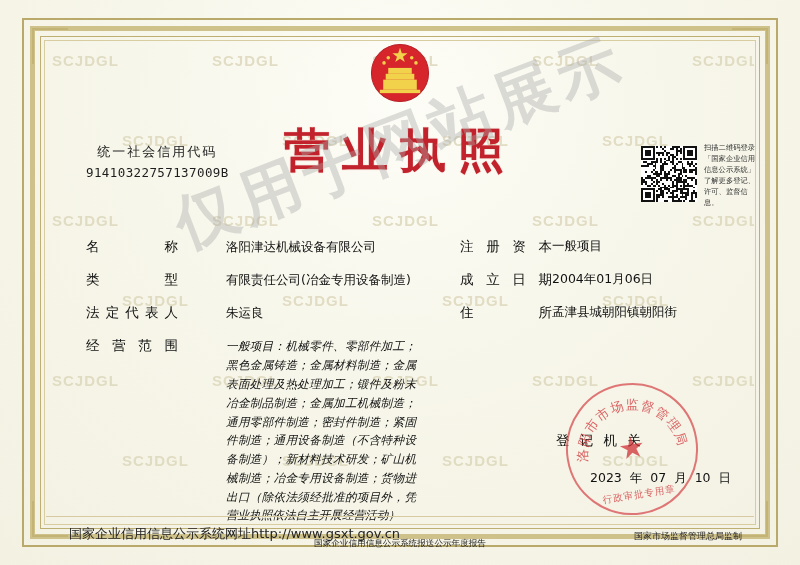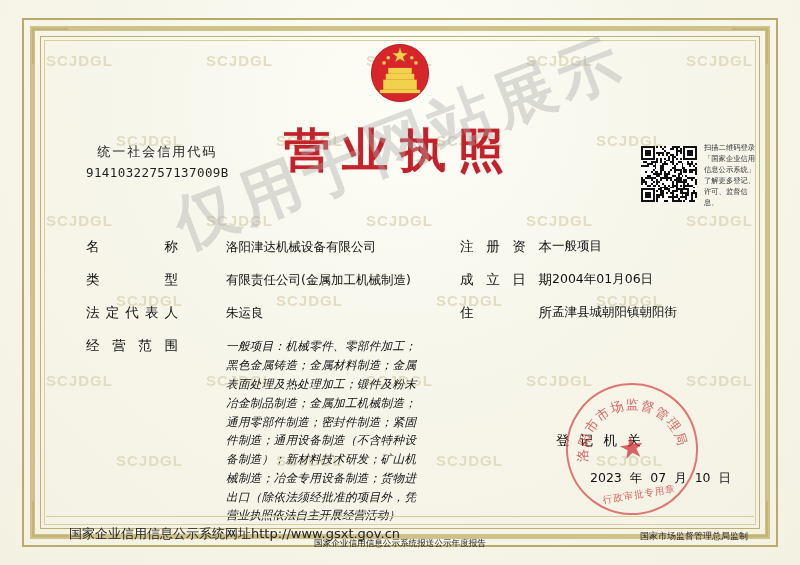--- a/index.html
+++ b/index.html
@@ -43,20 +43,21 @@
 
   
   .wm-grid{
     position:absolute;left:46px;top:42px;right:46px;bottom:42px;
     overflow:hidden;pointer-events:none;
   }
   .wm-grid span{
     position:absolute;color:#ddd8bc;font-weight:bold;font-size:15px;
     letter-spacing:1px;font-family:"Liberation Sans",sans-serif;
     opacity:.85;
+    padding-left:6px;
   }
   
   .wm-diag{
     position:absolute;left:90px;top:100px;width:620px;text-align:center;
     transform:rotate(-21deg);
     color:rgba(170,170,170,.40);
     font-size:62px;font-weight:bold;letter-spacing:6px;
     white-space:nowrap;pointer-events:none;
     font-family:"DejaVu Sans",sans-serif;
   }
@@ -155,21 +156,21 @@
     border-top:1px solid #d5caa0;
   }
   .f-left{
     position:absolute;left:46px;bottom:22px;font-size:13px;color:#222;padding-left:23px;
   }
   .f-center{
     position:absolute;left:0;right:0;bottom:14px;text-align:center;
     font-size:8.6px;color:#222;line-height:1.6;
   }
   .f-right{
-    position:absolute;right:52px;bottom:22px;font-size:9px;color:#222;
+    position:absolute;right:58px;bottom:22px;font-size:9px;color:#222;
   }
 </style>
 </head>
 <body>
 
 <div class="license">
 
   <div class="frame-outer"></div>
   <div class="frame-mid"></div>
   <div class="frame-inner"></div>
@@ -668,21 +669,21 @@
           <span>&nbsp;</span>
           <span>&nbsp;</span>
           <span>&nbsp;</span>
           <span>&nbsp;</span>
           <span>&nbsp;</span>
           <span>&nbsp;</span>
           <span>&nbsp;</span>
           <span>&nbsp;</span>
           <span>型</span>
         </div>
-        <div class="v">有限责任公司(金属加工机械制造)</div>
+        <div class="v">有限责任公司(冶金专用设备制造)</div>
       </div>
       <div class="row">
         <div class="k">
           <span>法</span>
           <span>定</span>
           <span>代</span>
           <span>表</span>
           <span>人</span>
         </div>
         <div class="v">朱运良</div>

